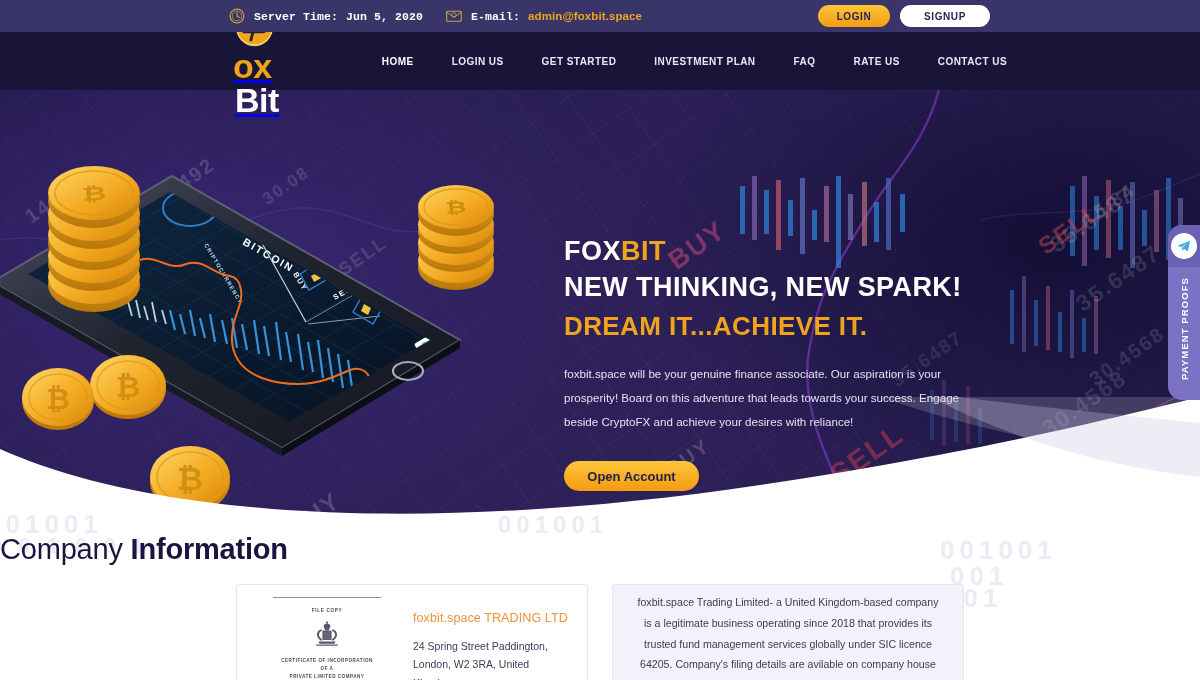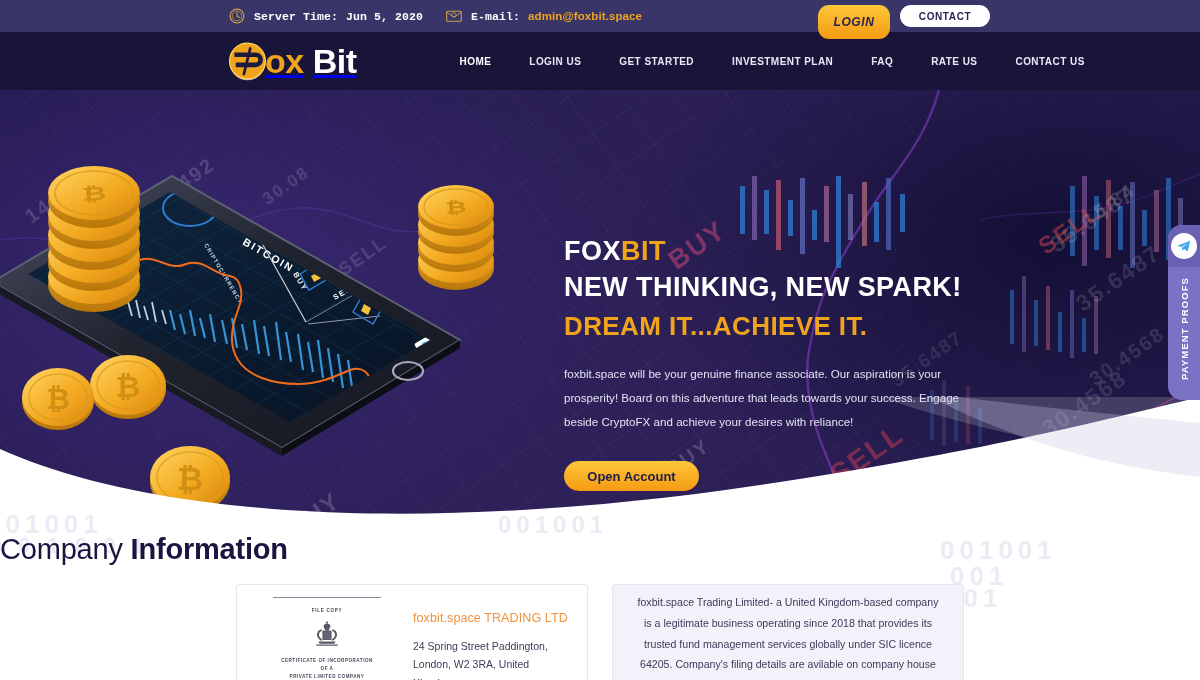--- a/index.html
+++ b/index.html
@@ -16,37 +16,37 @@
     height:32px; background:#3a3569; display:flex; align-items:center;
     position:relative; z-index:40;
   }
   .topbar-inner{ width:760px; margin-left:228px; display:flex; align-items:center; gap:22px; }
   .tb-item{ display:flex; align-items:center; gap:8px; font-size:11.5px; color:#ffffff; letter-spacing:.1px; white-space:nowrap;}
   .tb-item .lbl{ font-weight:600;font-family:Liberation Mono, monospace; }
   .tb-item .val{ color:#f0a41c; font-weight:600; }
   .tb-ico{ width:18px; height:18px; display:block; }
   .topbar-actions{ position:absolute; right:210px; top:5px; display:flex; gap:10px; }
   .btn-login{
-    width:72px; height:34px; border-radius:11px; border:none;
+    width:72px; height:22px; border-radius:11px; border:none;
     background:linear-gradient(180deg,#fcc63a 0%,#f59b12 100%);
-    color:#2a2350; font-size:12px; font-weight:700; letter-spacing:.6px;
-    display:flex; align-items:center; justify-content:center; cursor:pointer;font-style:italic;
+    color:#2a2350; font-size:10px; font-weight:700; letter-spacing:.6px;
+    display:flex; align-items:center; justify-content:center; cursor:pointer;
   }
   .btn-signup{
     width:90px; height:22px; border-radius:11px; border:none; background:#ffffff;
     color:#2a2350; font-size:10px; font-weight:700; letter-spacing:.6px;
     display:flex; align-items:center; justify-content:center; cursor:pointer;
   }
 
   
   .header{
     height:58px; background:#191538; position:relative; z-index:30;
     display:flex; align-items:center;
   }
-  .logo{ margin-left:226px; display:flex; align-items:center; }
+  .logo{ margin-left:226px; display:flex; align-items:center;flex-direction:column; }
   .logo-coin{ width:43px; height:43px; margin-right:-4px; }
   .logo-txt{ font-size:34px; font-weight:700; letter-spacing:-.5px; line-height:1; }
   .logo-ox{ color:#f0a41c; }
   .logo-bit{ color:#ffffff; margin-left:9px; }
   .nav{ margin-left:84px; display:flex; align-items:center; gap:0; }
   .nav a{
     color:#e9e7f5; font-size:10px; font-weight:700; letter-spacing:.45px;
     text-decoration:none; padding:0 19px; white-space:nowrap;
   }
   .nav a.active{ color:#ffffff; }
@@ -169,21 +169,21 @@
         <circle cx="12.9" cy="10.3" r="3.1" fill="none" stroke="#c9a24a" stroke-width="1.2"></circle>
       </svg>
       <span class="lbl">E-mail:</span>
       <span class="val">admin@foxbit.space</span>
     </div>
 
   </div>
 
   <div class="topbar-actions">
     <button class="btn-login">LOGIN</button>
-    <button class="btn-signup">CONTACT</button>
+    <button class="btn-signup">SIGNUP</button>
   </div>
 </div>
 
 <div class="header">
   <a class="logo" href="#">
     <svg class="logo-coin" viewBox="0 0 48 48">
       <circle cx="24" cy="25" r="20" fill="#b9b7c9"></circle>
       <circle cx="24" cy="23.5" r="20" fill="#f0a41c"></circle>
       <circle cx="24" cy="23.5" r="20" fill="none" stroke="#fdd35a" stroke-width="1.4"></circle>
       <path d="M27 9.5 L20 38" stroke="#1e1a3e" stroke-width="3.1" stroke-linecap="round"></path>

